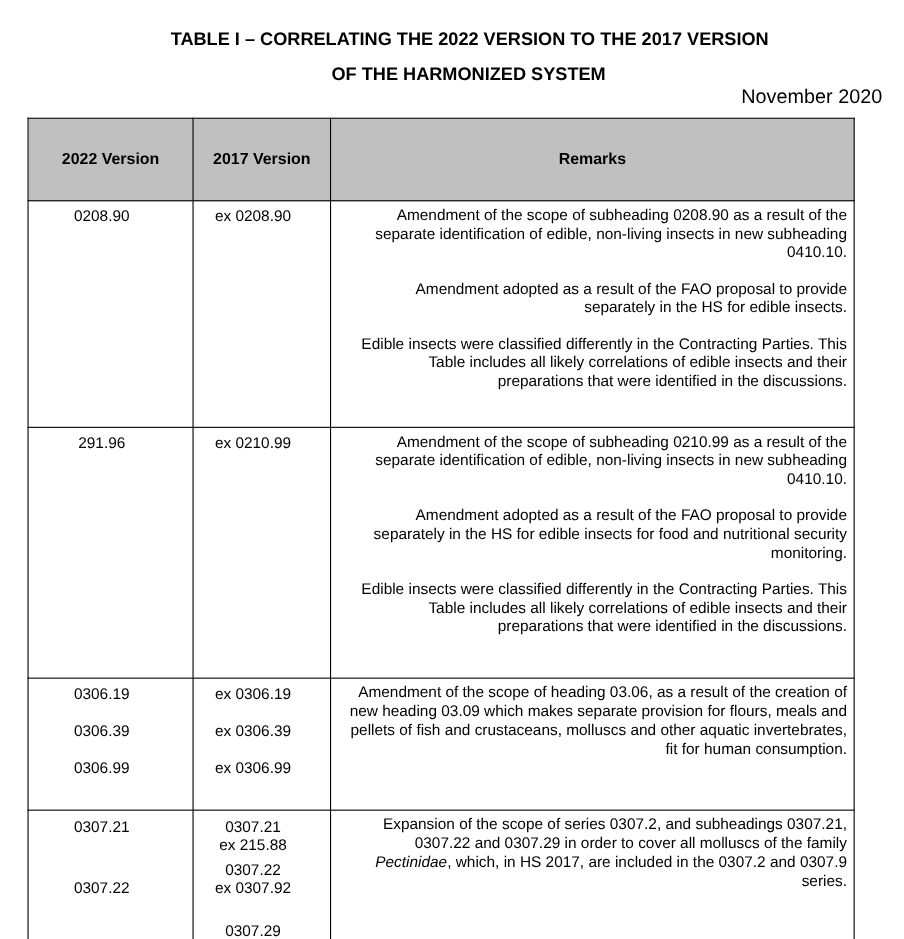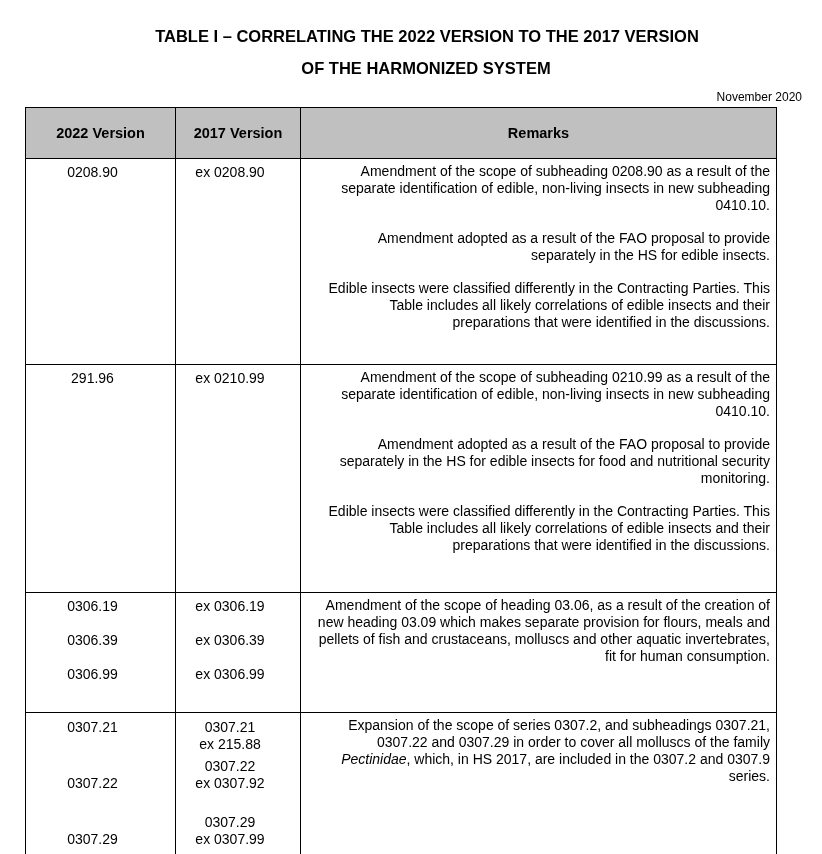--- a/index.html
+++ b/index.html
@@ -21,23 +21,23 @@
       width: 854px;
       text-align: center;
       font-weight: bold;
       font-size: 16.5px;
       letter-spacing: 0px;
     }
     .title.l1 { top: 27px; left: -2px; width: 858px; }
     .title.l2 { top: 59px; left: -3px; width: 858px; }
     .date {
       position: absolute;
-      top: 90px;
+      top: 78px;
       right: 20px;
-      font-size: 12px;
+      font-size: 18px;
     }
     table.corr {
       position: absolute;
       left: 25px;
       top: 107px;
       width: 751px;
       border-collapse: collapse;
       font-size: 14px;
       table-layout: fixed;
     }
@@ -45,21 +45,21 @@
       border: 1.5px solid #000;
       vertical-align: top;
     }
     table.corr th {
       background: #c0c0c0;
       font-weight: bold;
       height: 42px;
       vertical-align: middle;
       text-align: center;
       font-size: 14.5px;
-      padding: 4px;
+      padding: 16px;
     }
     table.corr th.c1 { border-left: 1.5px solid #000; }
     col.c1 { width: 150px; }
     col.c2 { width: 125px; }
     col.c3 { width: 476px; }
     td.code {
       text-align: center;
       padding: 5px 20px 0 4px;
       line-height: 17px;
     }

